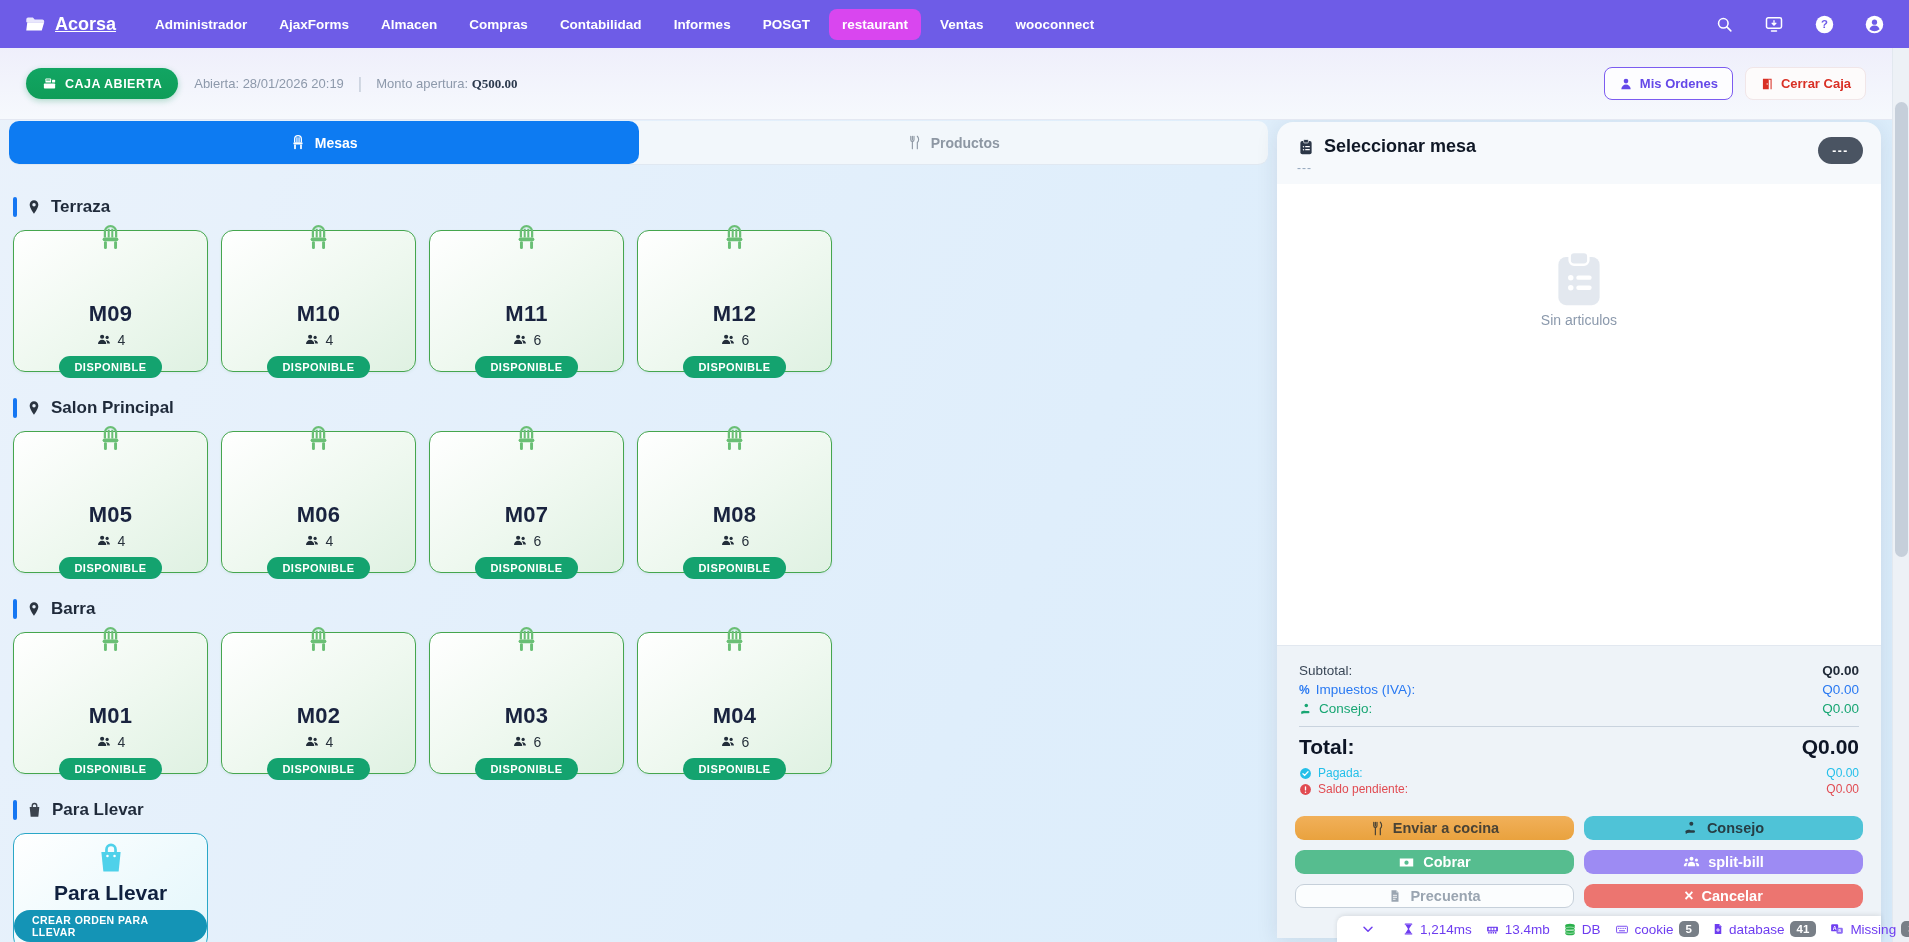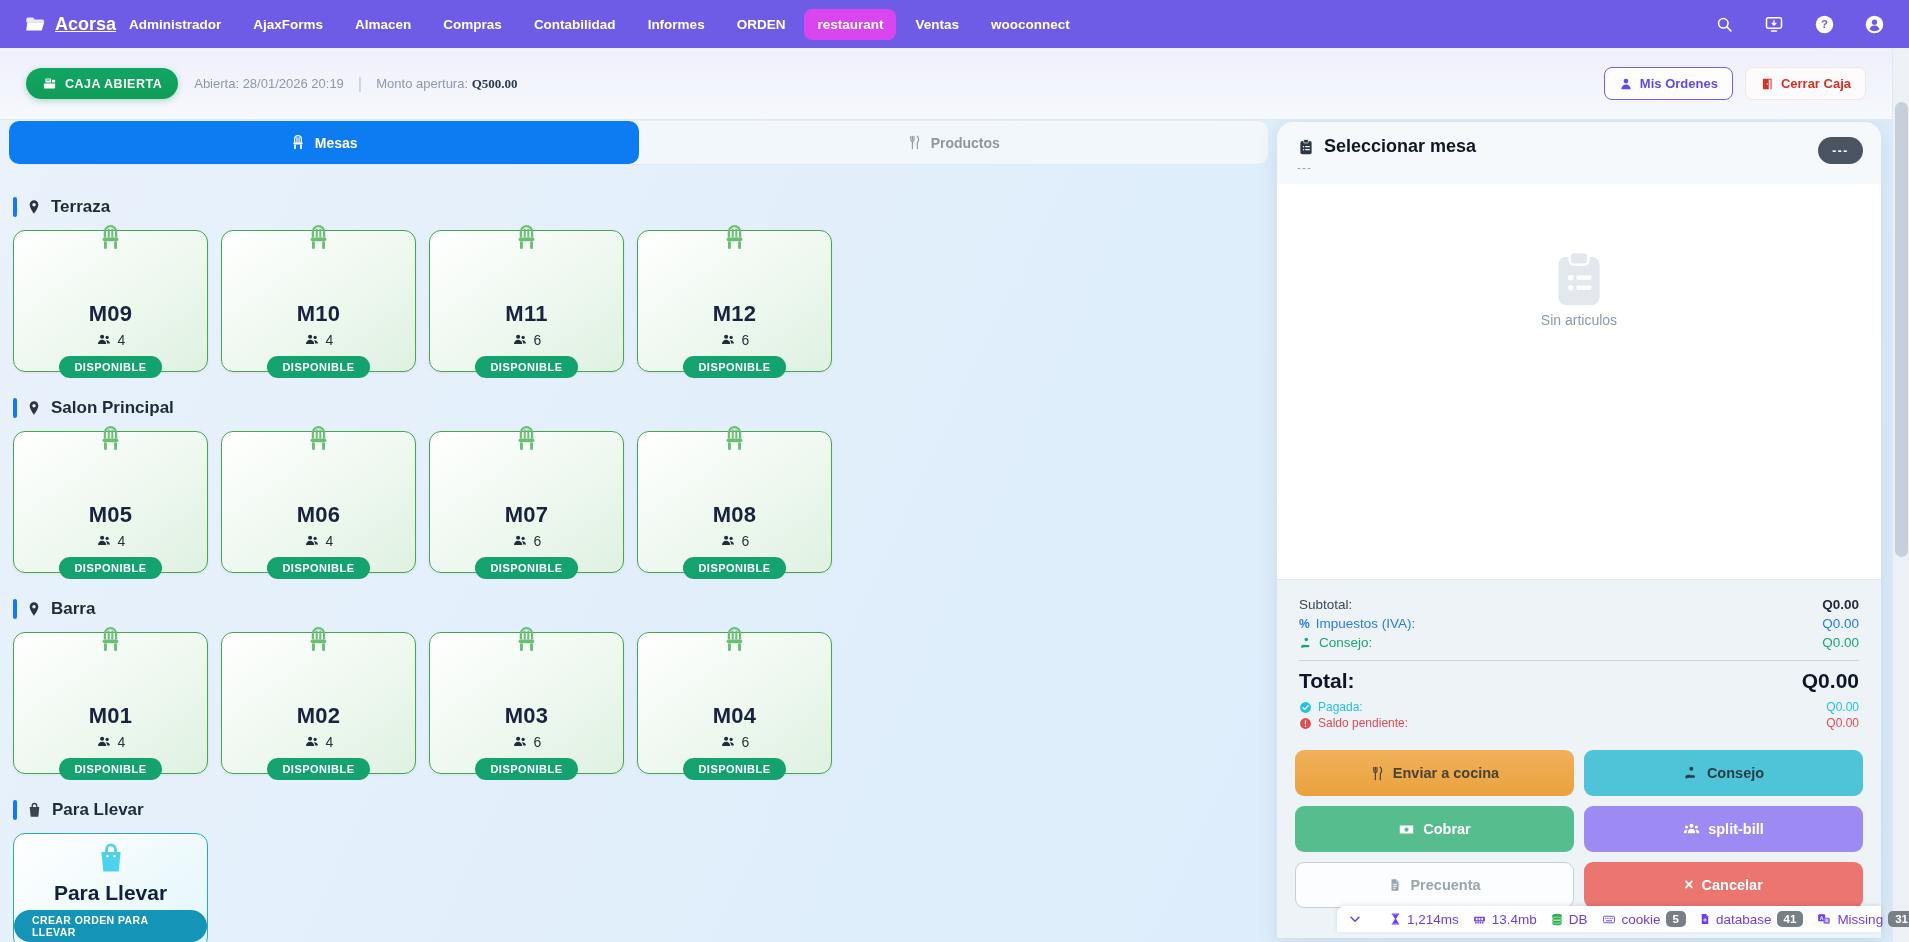--- a/index.html
+++ b/index.html
@@ -6,21 +6,21 @@
   html,body { width:1909px; height:942px; }
   body { font-family:"Liberation Sans", sans-serif; overflow:hidden; }
 
   .app { position:relative; width:1909px; height:942px; overflow:hidden;
          background:linear-gradient(115deg,#eaf2fb 0%,#dfeefb 55%,#d9ecfb 100%); }
 
   
   .navbar { position:absolute; top:0; left:0; right:0; height:48px; background:#6e5ce7;
             display:flex; align-items:center; padding:0 24px; color:#fff; z-index:30; }
   .brand { display:flex; align-items:center; gap:9px; font-size:18px; font-weight:700;
-           text-decoration:underline; cursor:pointer; }
+           text-decoration:underline; cursor:pointer; margin-right:26px; }
   .nav-items { display:flex; align-items:center; gap:6px; }
   .nav-item { font-size:13.5px; font-weight:600; padding:8px 13px; border-radius:8px;
               cursor:pointer; white-space:nowrap; color:#fff; }
   .nav-item.active { background:#d946ef; }
   .nav-icons { margin-left:auto; display:flex; align-items:center; gap:28px; }
   .nav-icon { width:22px; height:22px; display:flex; align-items:center; justify-content:center; cursor:pointer; }
 
   
   .statusbar { position:absolute; top:48px; left:0; right:17px; height:72px;
                background:linear-gradient(180deg,#efeffb 0%,#f6f9fd 100%);
@@ -93,34 +93,34 @@
   .row-tax { color:#2979f2; }
   .row-tip { color:#18a673; }
   .tdivider { height:1px; background:#c9d3de; margin:10px 0 8px; }
   .row-total { font-size:21px; font-weight:700; color:#0d1526; margin:2px 0 7px; }
   .row-paid { color:#24bfe9; font-size:12px; margin:2px 0; }
   .row-pending { color:#e14b52; font-size:12px; margin:2px 0; }
   .pct-glyph { font-weight:700; font-size:12px; }
 
   .actions { background:#eef3f8; padding:9px 18px 30px; display:grid;
              grid-template-columns:1fr 1fr; gap:10px; }
-  .abtn { height:46px; border:none; border-radius:9px; display:flex; align-items:center; justify-content:center;
+  .abtn { height:24px; border:none; border-radius:9px; display:flex; align-items:center; justify-content:center;
           gap:8px; font-size:14.5px; font-weight:600; cursor:pointer; font-family:inherit; }
   .abtn-kitchen { background:linear-gradient(180deg,#f1b05a,#e9a23e); color:#4a4335; }
   .abtn-tip     { background:#4fc3d7; color:#273e45; }
   .abtn-charge  { background:#56bd8f; color:#fff; }
   .abtn-split   { background:#9d8bf3; color:#fff; }
   .abtn-prebill { background:#fbfdfe; border:1px solid #c6d0da; color:#9aa5b1; }
   .abtn-cancel  { background:#ec7570; color:#fff; }
   .x-glyph { font-size:16px; font-weight:700; line-height:1; }
 
   
-  .debugbar { position:absolute; right:28px; bottom:10px; width:544px; height:26px; background:#fff;
+  .debugbar { position:absolute; right:28px; bottom:0; width:544px; height:26px; background:#fff;
               border-radius:8px 0 0 0; box-shadow:0 -1px 5px rgba(0,0,0,.10);
-              display:flex; align-items:center; padding:0 10px; gap:13px; z-index:40; }
+              display:flex; align-items:center; padding:0 23px; gap:13px; z-index:40; }
   .dbg-item { display:flex; align-items:center; gap:5px; color:#6e3df0; font-size:13.5px; font-weight:500; cursor:pointer; }
   .dbg-sep { width:1px; height:16px; background:#d7dde5; }
   .dbg-badge { background:#787f87; color:#fff; border-radius:5px; font-size:11.5px; font-weight:700; padding:2px 7px; }
 
   
   .scroll-track { position:absolute; top:48px; right:0; width:17px; bottom:0; background:#edf1f6;
                   border-left:1px solid #e2e8ef; z-index:25; }
   .scroll-thumb { position:absolute; top:54px; left:2px; width:13px; height:455px; background:#c6cfda; border-radius:7px; cursor:pointer; }
 
   svg { display:block; }
@@ -140,21 +140,21 @@
       </span>
       <span>Acorsa</span>
     </div>
     <nav class="nav-items" id="nav-items">
         <div class="nav-item">Administrador</div>
         <div class="nav-item">AjaxForms</div>
         <div class="nav-item">Almacen</div>
         <div class="nav-item">Compras</div>
         <div class="nav-item">Contabilidad</div>
         <div class="nav-item">Informes</div>
-        <div class="nav-item">ORDEN</div>
+        <div class="nav-item">POSGT</div>
         <div class="nav-item active">restaurant</div>
         <div class="nav-item">Ventas</div>
         <div class="nav-item">wooconnect</div>
       </nav>
     <div class="nav-icons">
       <span class="nav-icon">
         <svg width="19" height="19" viewBox="0 0 24 24">
             <circle cx="10.5" cy="10.5" r="6" fill="none" stroke="#fff" stroke-width="2"></circle>
             <path d="M15 15l5 5" stroke="#fff" stroke-width="2" stroke-linecap="round"></path>
           </svg>

